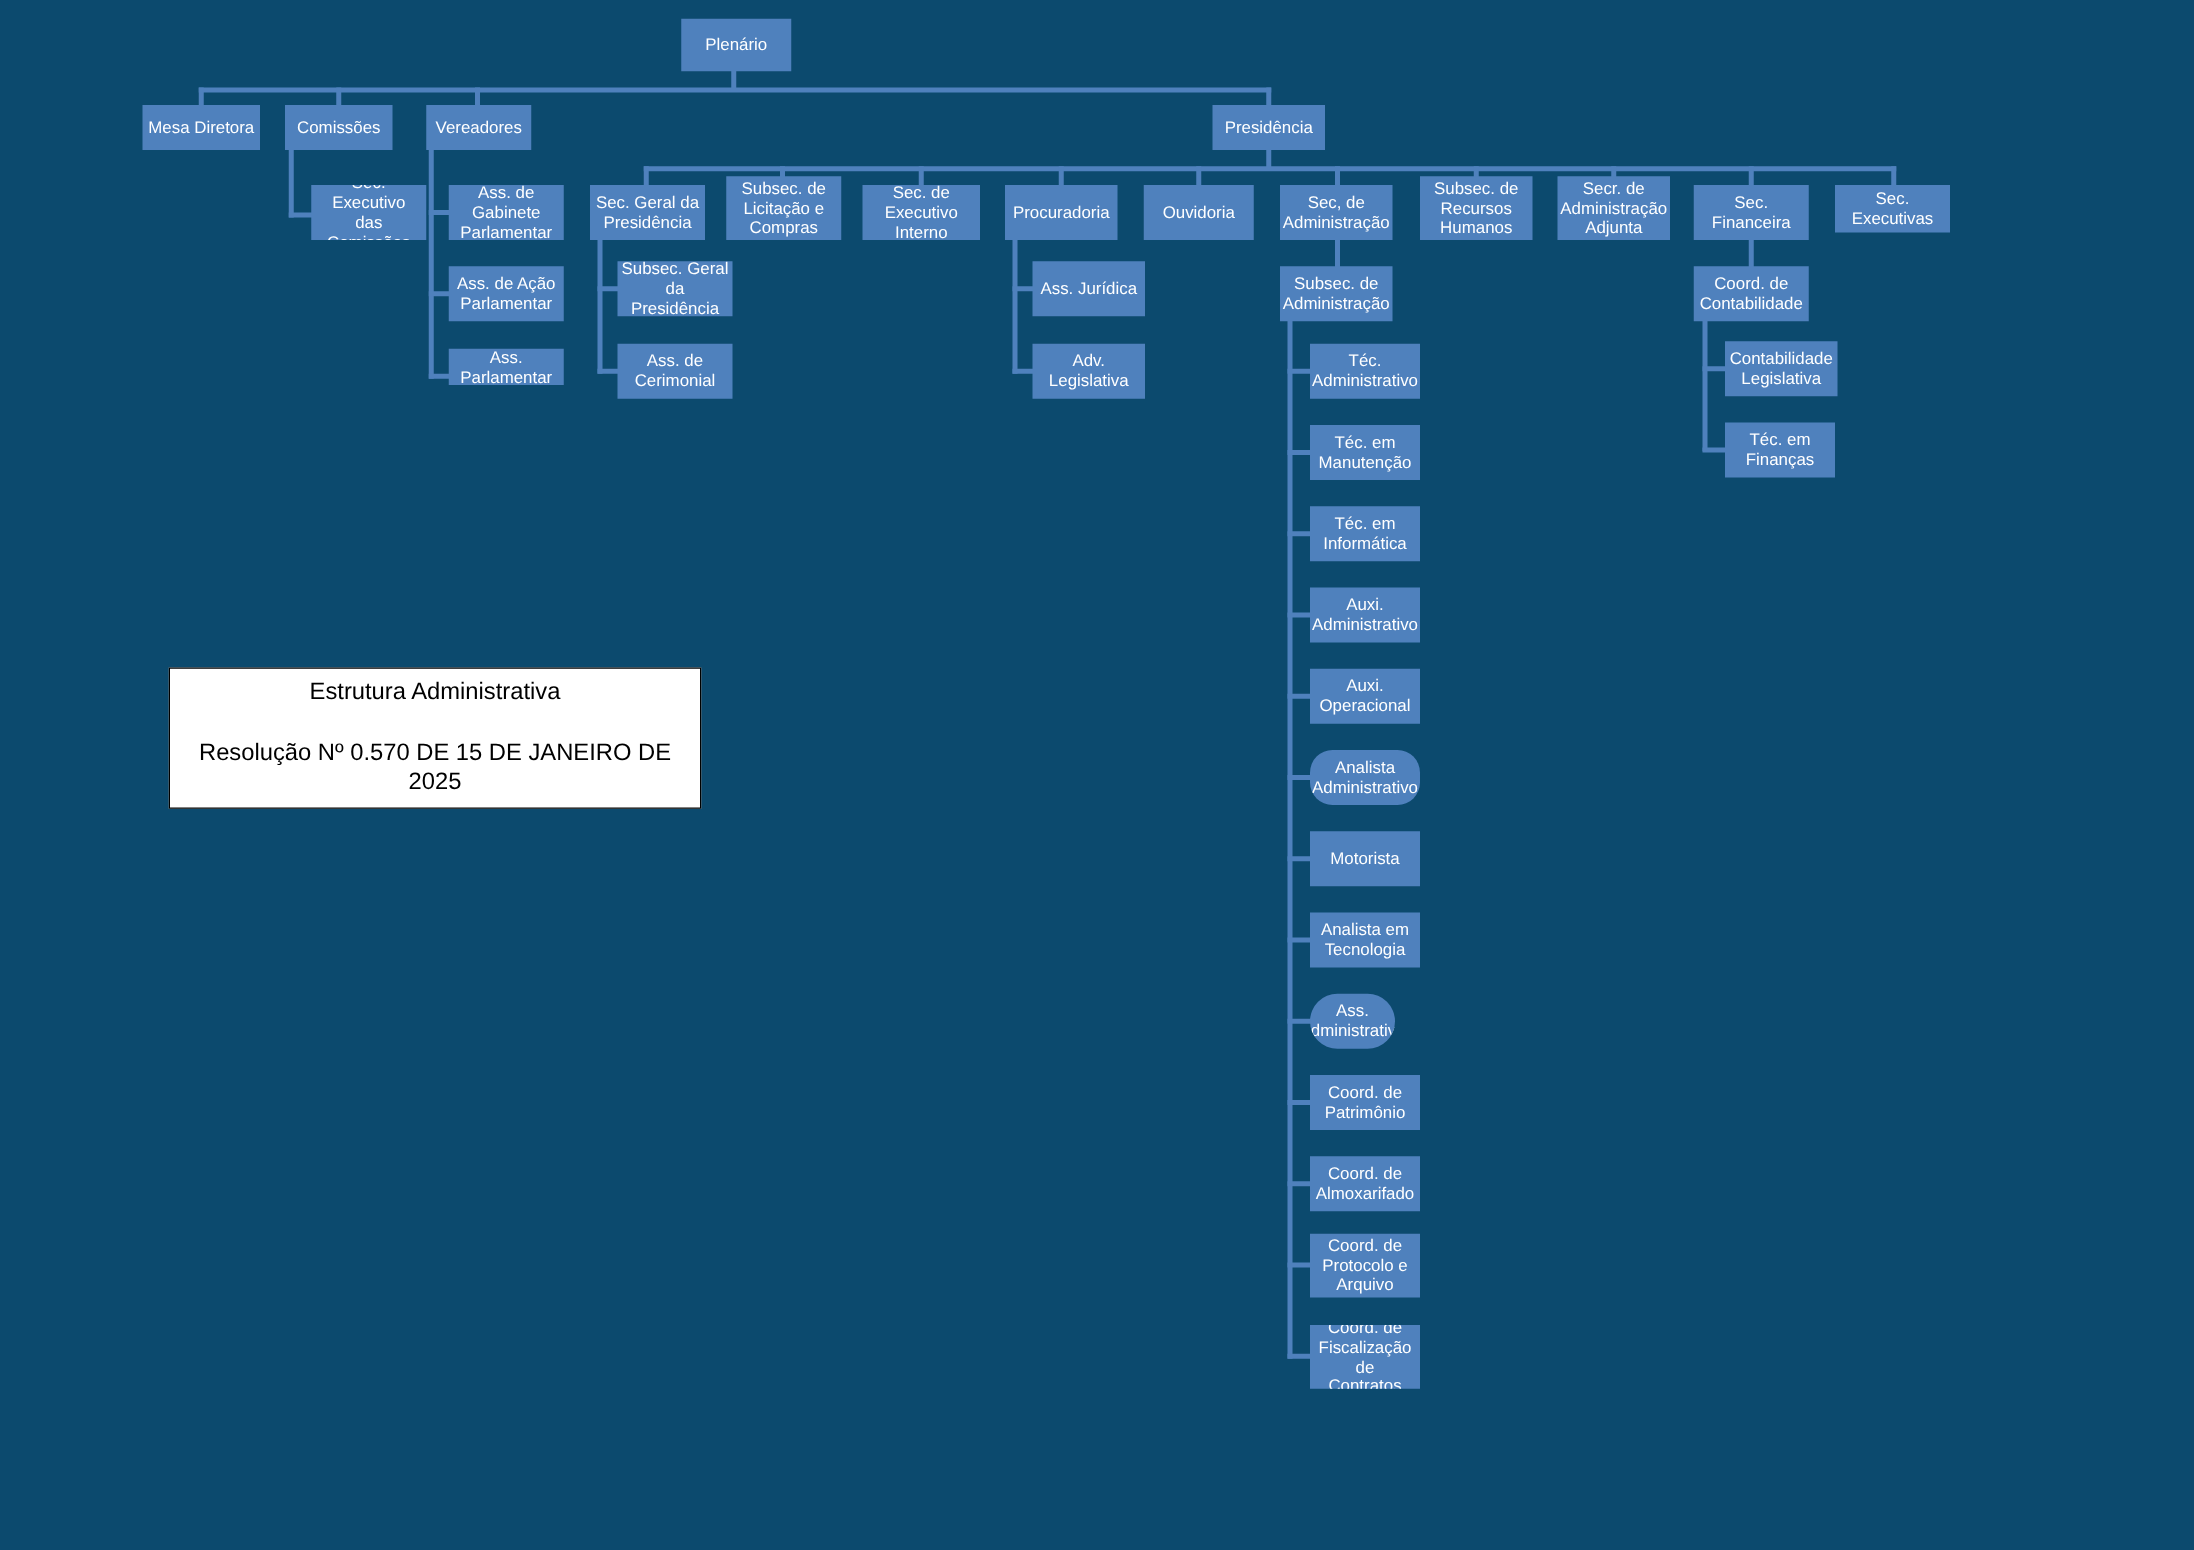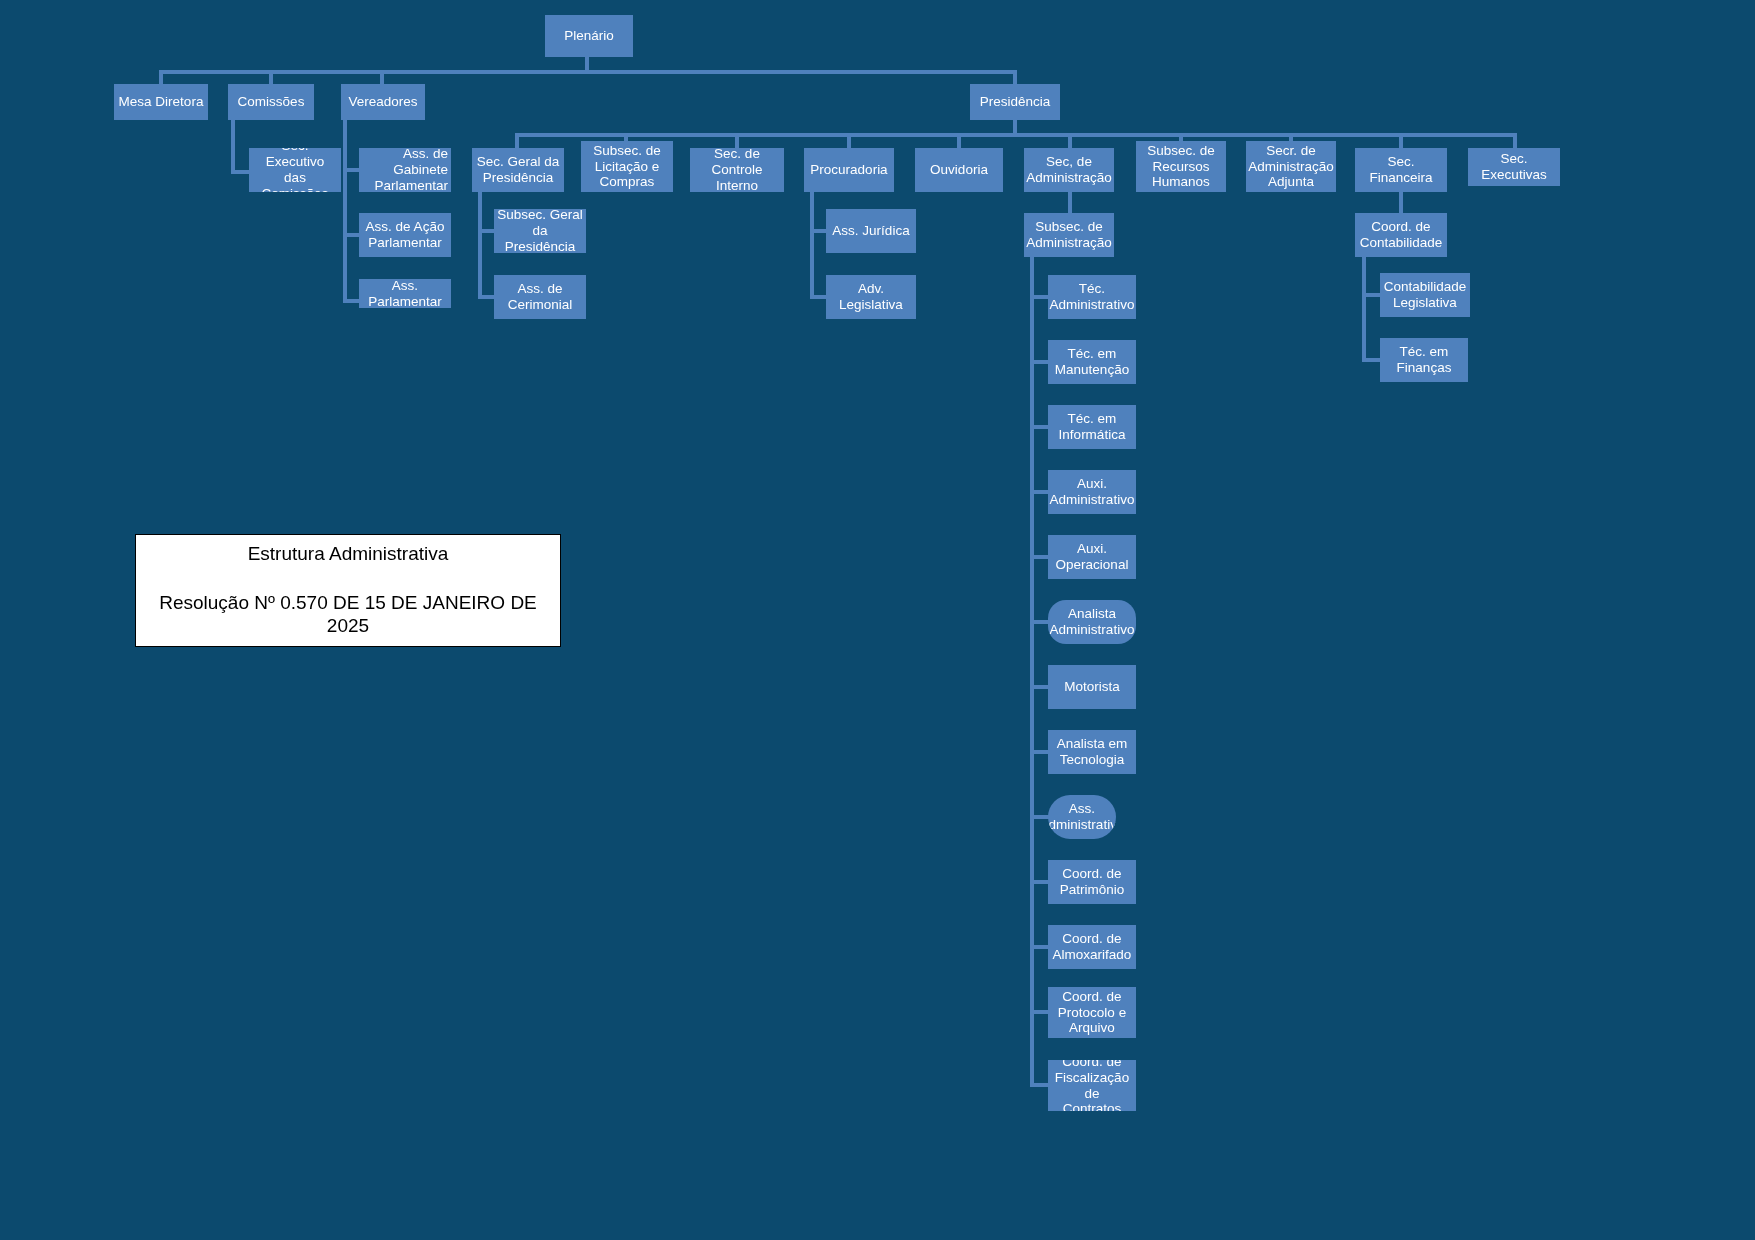--- a/index.html
+++ b/index.html
@@ -120,37 +120,37 @@
   <div class="node" style="left:545px; top:15px; width:88px; height:42px;">Plenário</div>
 
   <div class="node" style="left:114px; top:84px; width:94px; height:36px;">Mesa Diretora</div>
   <div class="node" style="left:228px; top:84px; width:86px; height:36px;">Comissões</div>
   <div class="node" style="left:341px; top:84px; width:84px; height:36px;">Vereadores</div>
   <div class="node" style="left:970px; top:84px; width:90px; height:36px;">Presidência</div>
 
   <div class="node" style="left:249px; top:148px; width:92px; height:44px;">Sec. Executivo
 das Comissões</div>
 
-  <div class="node" style="left:359px; top:148px; width:92px; height:44px;text-align:right;">Ass. de Gabinete
+  <div class="node" style="left:359px; top:148px; width:92px; height:44px;">Ass. de Gabinete
 Parlamentar</div>
   <div class="node" style="left:359px; top:213px; width:92px; height:44px;">Ass. de Ação
 Parlamentar</div>
   <div class="node" style="left:359px; top:279px; width:92px; height:29px;">Ass. Parlamentar</div>
 
   <div class="node" style="left:472px; top:148px; width:92px; height:44px;">Sec. Geral  da
 Presidência</div>
   <div class="node" style="left:494px; top:209px; width:92px; height:44px;">Subsec. Geral da
 Presidência</div>
   <div class="node" style="left:494px; top:275px; width:92px; height:44px;">Ass.  de
 Cerimonial</div>
 
   <div class="node" style="left:581px; top:141px; width:92px; height:51px;">Subsec. de
 Licitação e
 Compras</div>
-  <div class="node" style="left:690px; top:148px; width:94px; height:44px;">Sec. de Controle
+  <div class="node" style="left:690px; top:148px; width:94px; height:44px;">Sec. de Executivo
 Interno</div>
 
   <div class="node" style="left:804px; top:148px; width:90px; height:44px;">Procuradoria</div>
   <div class="node" style="left:826px; top:209px; width:90px; height:44px;">Ass. Jurídica</div>
   <div class="node" style="left:826px; top:275px; width:90px; height:44px;">Adv. Legislativa</div>
 
   <div class="node" style="left:915px; top:148px; width:88px; height:44px;">Ouvidoria</div>
 
   <div class="node" style="left:1024px; top:148px; width:90px; height:44px;">Sec, de
 Administração</div>

